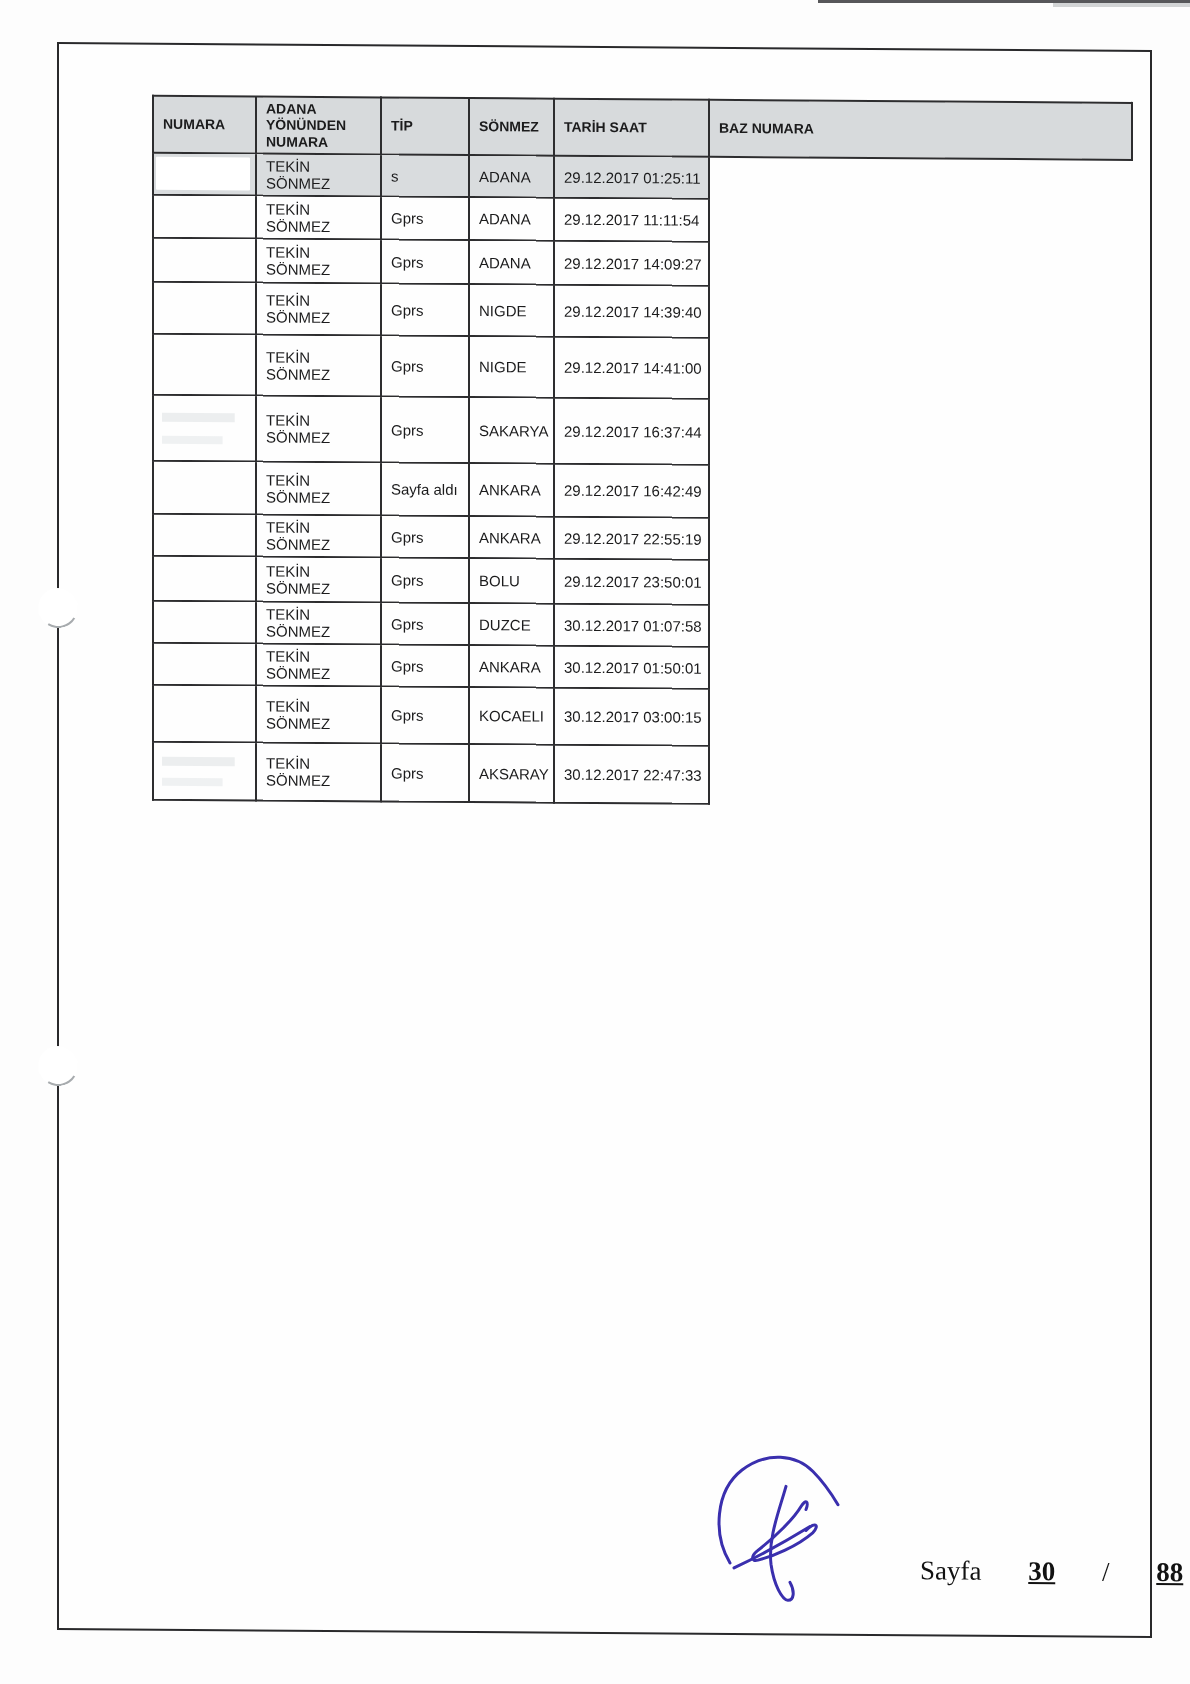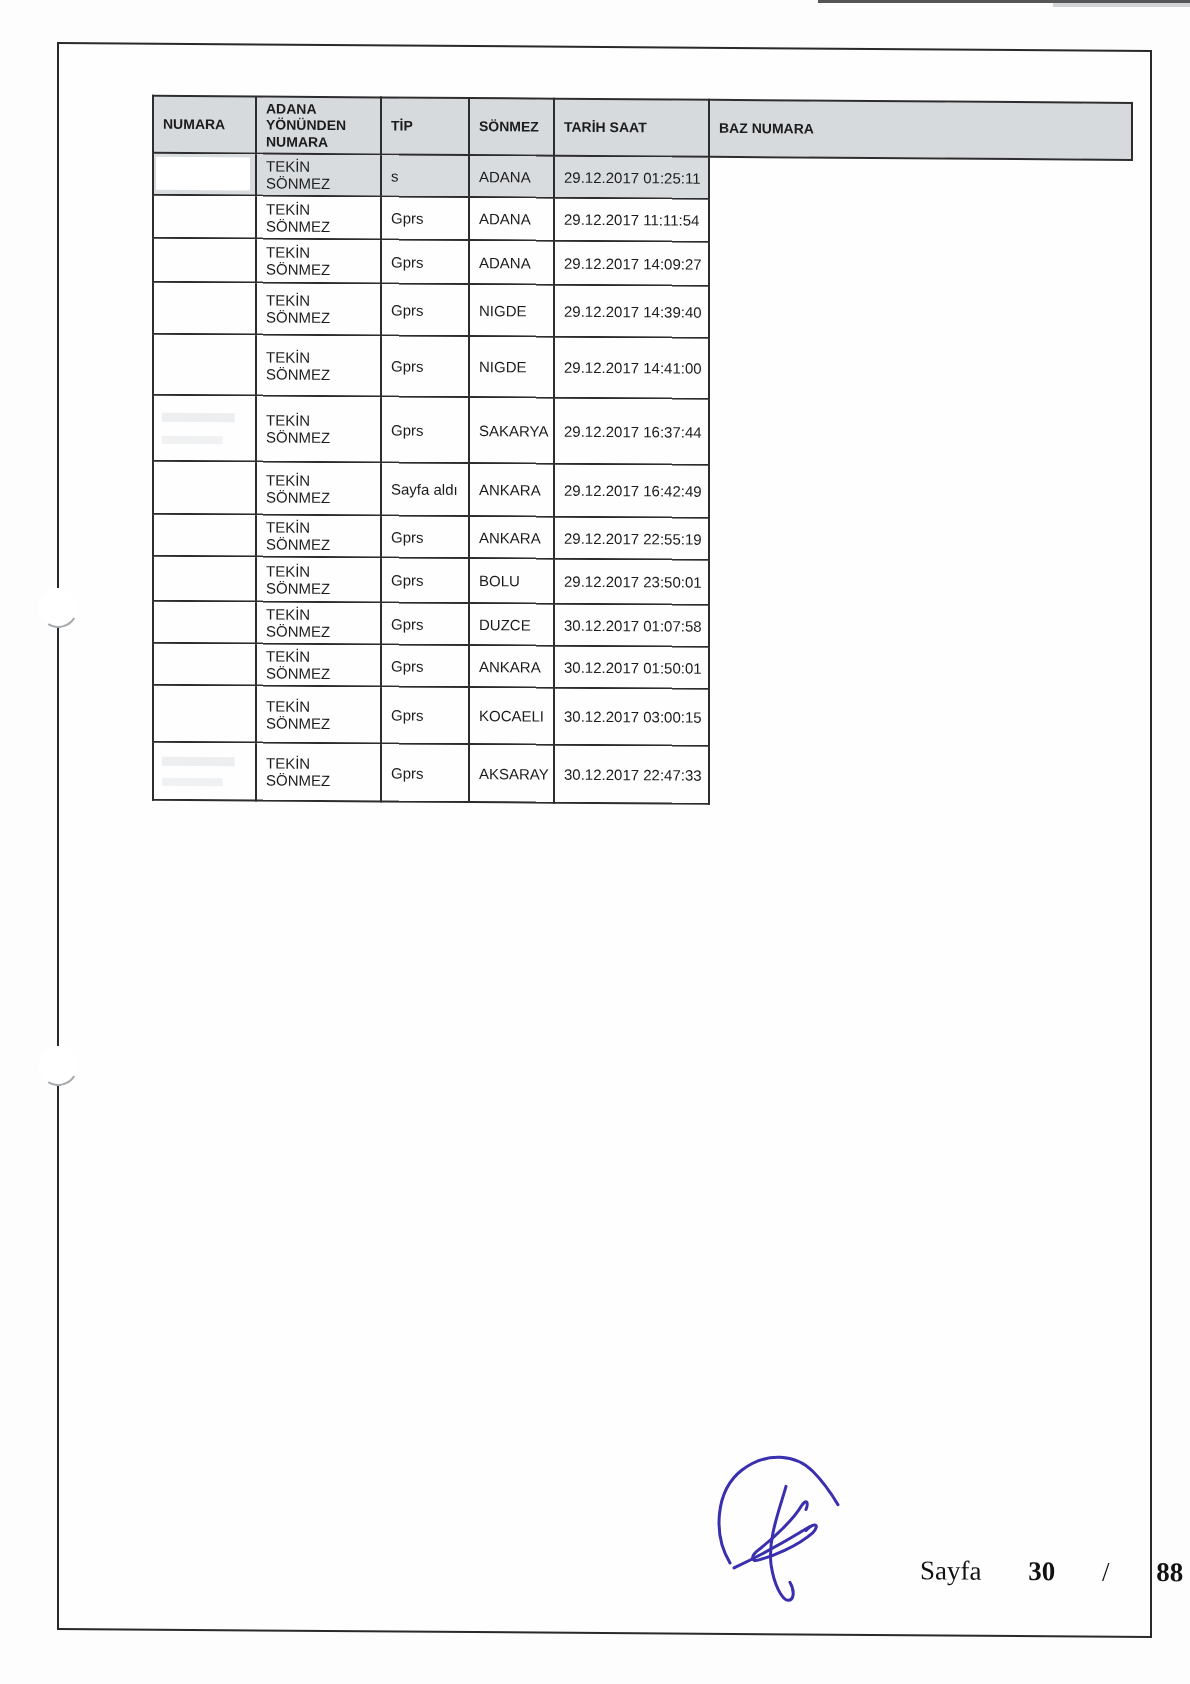--- a/index.html
+++ b/index.html
@@ -100,21 +100,21 @@
   }
 
   .sayfa {
     position: absolute; left: 900px; top: 1549px; width: 218px;
     text-align: right;
     font-family: "Liberation Serif", serif;
     font-size: 27px;
     color: #121212;
     white-space: nowrap;
   }
-  .sayfa .b { font-weight: bold; }
+  .sayfa .b { font-weight: bold; text-decoration: underline; }
   .sayfa span { margin: 0 20px; text-align: center; }
 </style>
 </head>
 <body>
 
 <div class="scan">
 
   <div class="artifact a1"></div>
   <div class="artifact a2"></div>
 

